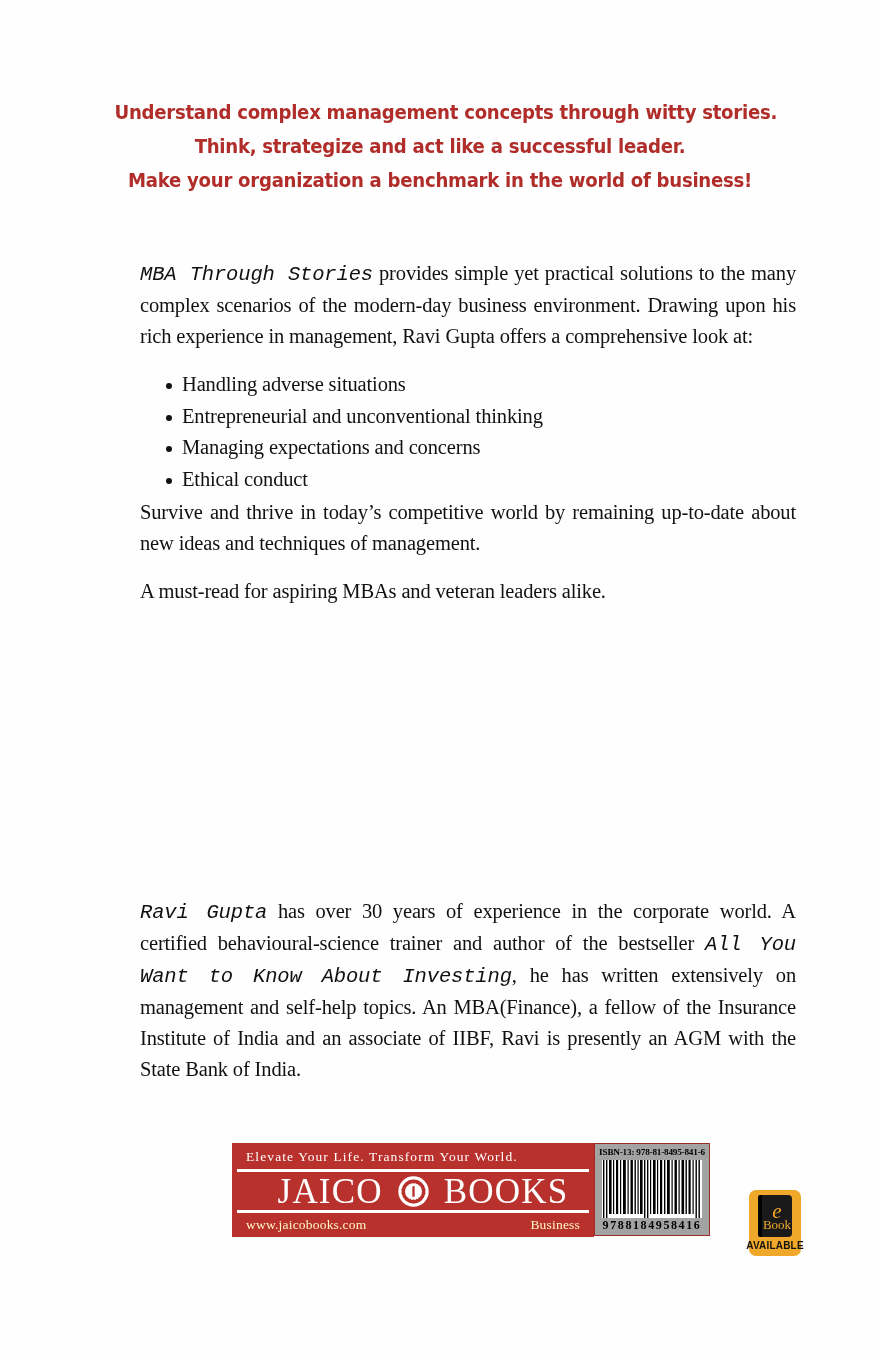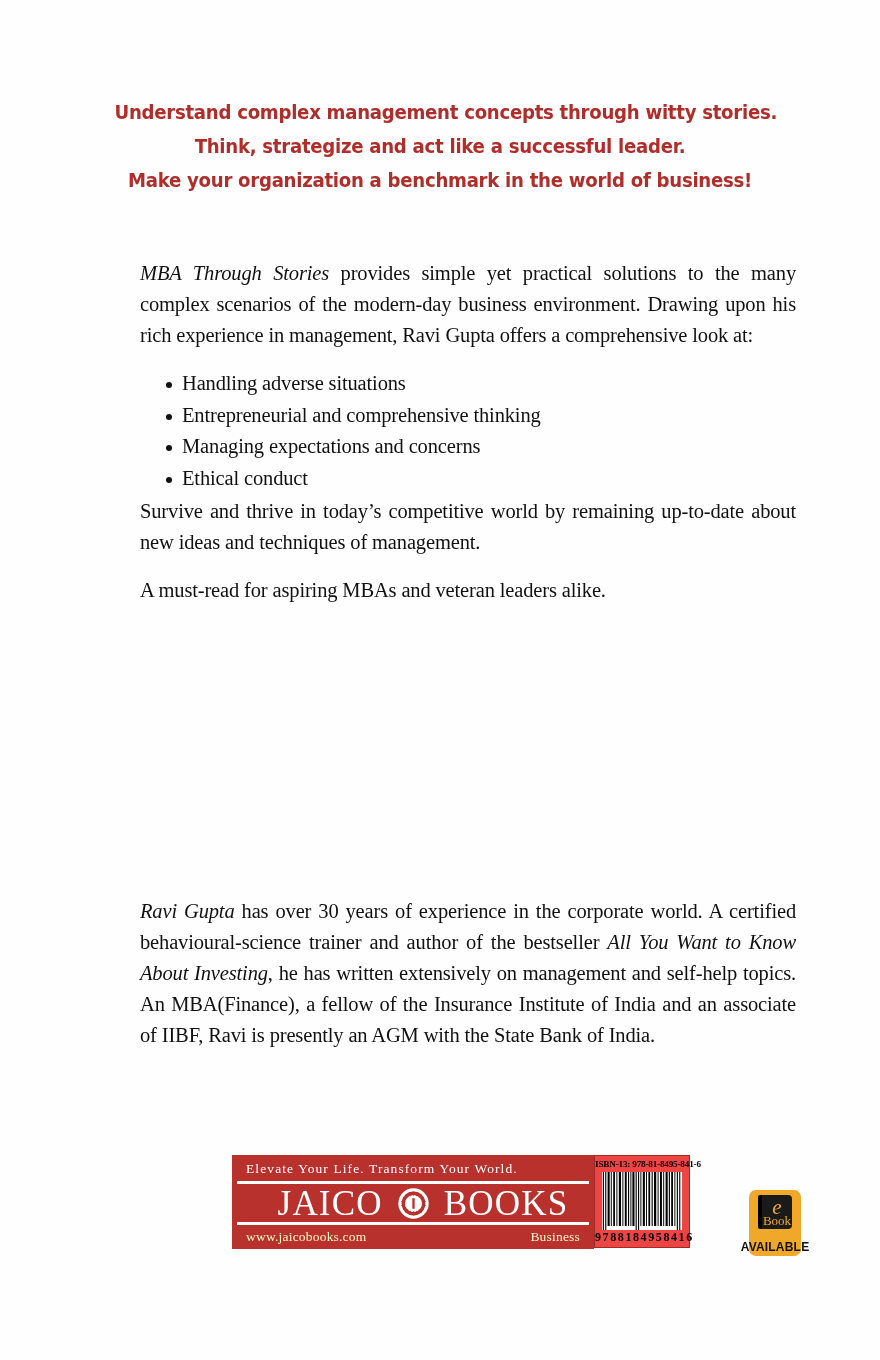--- a/index.html
+++ b/index.html
@@ -49,21 +49,21 @@
     width: 656px;
   }
   .para {
     text-align: justify;
     font-size: 20.5px;
     line-height: 31px;
     margin: 0 0 17px 0;
     letter-spacing: -0.15px;
   }
   .para.last-line-left { text-align-last: left; }
-  .para i, .bio i { font-style: italic; }
+  .para i, .bio i { font-style: italic; font-family: Liberation Mono, monospace; }
 
   ul.bullets {
     list-style: none;
     margin: 0 0 2px 0;
     padding: 0;
   }
   ul.bullets li {
     position: relative;
     padding-left: 42px;
     font-size: 20.5px;
@@ -96,21 +96,21 @@
   }
 
   
   .footer {
     position: absolute;
     left: 232px;
     top: 1143px;
     width: 478px;
     height: 117px;
     display: flex;
-    align-items: center;
+    align-items: flex-start;
   }
   .jaico-panel {
     width: 362px;
     background: #b8312c;
     display: flex;
     flex-direction: column;
     justify-content: space-between;
     padding: 3px 0 2px 0;
     box-sizing: border-box;
   }
@@ -150,23 +150,23 @@
     display: flex;
     justify-content: space-between;
     align-items: center;
     color: #fef9c3;
     font-size: 13.5px;
     padding: 4px 14px 2px 14px;
     letter-spacing: 0.2px;
   }
 
   .isbn-panel {
-    width: 96px;
+    width: 116px;
     border: 1.5px solid #9e2b26;
-    background: #ef4444;
+    background: #a3a3a3;
     box-sizing: border-box;
     display: flex;
     flex-direction: column;
   }
   .isbn-text {
     font-size: 9.2px;
     font-weight: bold;
     text-align: center;
     padding: 3px 0 1px 0;
     letter-spacing: -0.2px;
@@ -224,45 +224,45 @@
     font-family: "Liberation Serif", serif;
   }
   .ebook-word {
     color: #efa829;
     font-size: 13px;
     line-height: 10px;
     font-family: "Liberation Serif", serif;
   }
   .ebook-available {
     color: #111111;
-    font-size: 12px;
+    font-size: 10px;
     font-weight: bold;
     letter-spacing: 0.2px;
-    padding-top: 11px;
+    padding-top: 3px;
     font-family: "Liberation Sans", sans-serif;
   }
 </style>
 </head>
 <body>
 
 <div class="page">
 
   <div class="headline">
     <div>Understand complex management concepts through witty stories.</div>
     <div>Think, strategize and act like a successful leader.</div>
     <div>Make your organization a benchmark in the world of business!</div>
   </div>
 
   <div class="body-block">
 
     <p class="para last-line-left"><i>MBA Through Stories</i><span> provides simple yet practical solutions to the many complex scenarios of the modern-day business environment. Drawing upon his rich experience in management, Ravi Gupta offers a comprehensive look at:</span></p>
 
     <ul class="bullets">
       <li>Handling adverse situations</li>
-      <li>Entrepreneurial and comprehensive thinking</li>
+      <li>Entrepreneurial and unconventional thinking</li>
       <li>Managing expectations and concerns</li>
       <li>Ethical conduct</li>
     </ul>
 
 
     <p class="para last-line-left">Survive and thrive in today’s competitive world by remaining up-to-date about new ideas and techniques of management.</p>
 
     <p class="para last-line-left">A must-read for aspiring MBAs and veteran leaders alike.</p>
   </div>
 

